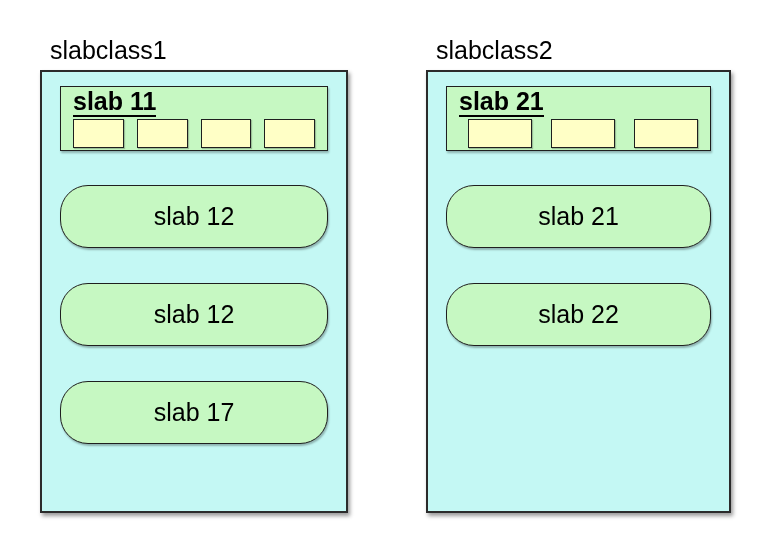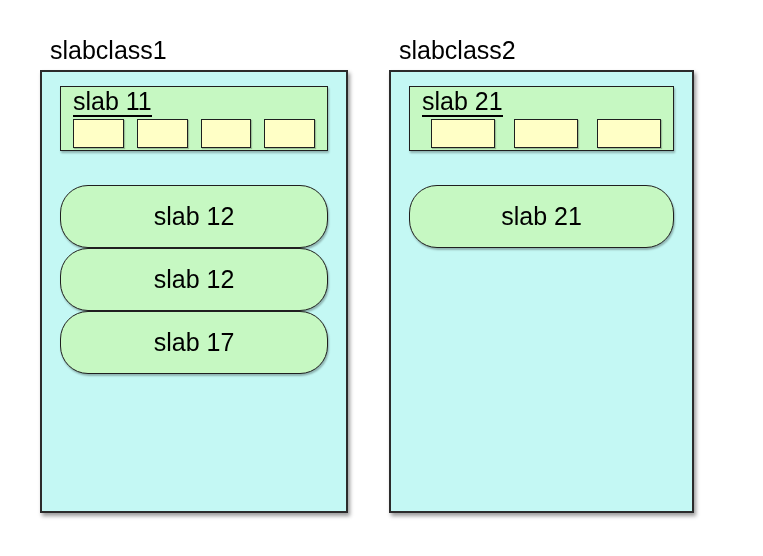--- a/index.html
+++ b/index.html
@@ -22,21 +22,21 @@
     height: 556px;
     background: var(--background);
     overflow: hidden;
   }
   .slabclass {
     position: absolute;
     top: 36px;
     width: 308px;
   }
   .slabclass.sc1 { left: 40px; }
-  .slabclass.sc2 { left: 389px; width: 305px; }
+  .slabclass.sc2 { left: 426px; width: 305px; }
   .sc-title {
     margin-left: 10px;
     font-size: 25px;
     line-height: 28px;
     margin-bottom: 6px;
     white-space: nowrap;
   }
   .sc-box {
     height: 443px;
     background: var(--container-fill);
@@ -46,20 +46,21 @@
   }
   .slab {
     background: var(--slab-fill);
     border: 1.5px solid var(--border);
     box-shadow: 1px 2px 2px rgba(0,0,0,0.28);
   }
   .header-slab {
     height: 65px;
     margin-bottom: 34px;
     padding: 1px 12px 0 12px;
+    font-weight: bold;
   }
   .header-label {
     display: inline-block;
     font-size: 25px;
     line-height: 26px;
     border-bottom: 2px solid var(--text);
     padding-bottom: 1px;
     white-space: nowrap;
   }
   .chunk-row {
@@ -71,20 +72,21 @@
   .chunk {
     width: 52px;
     height: 29px;
     background: var(--chunk-fill);
     border: 1.5px solid var(--border);
     box-shadow: 1px 1px 1px rgba(0,0,0,0.22);
   }
   .sc2 .chunk { width: 69px; }
   .slab-row {
     height: 63px;
+    margin-bottom: 35px;
     display: flex;
     align-items: center;
     justify-content: center;
     font-size: 25px;
     white-space: nowrap;
     border-radius: 28px;
   }
 </style>
 </head>
 <body>
@@ -122,16 +124,19 @@
         <span class="header-label">slab 21</span>
         <div class="chunk-row">
           <div class="chunk"></div>
           <div class="chunk"></div>
           <div class="chunk"></div>
         </div>
       </div>
       <div class="slab slab-row">
         <span>slab 21</span>
       </div>
+      <div class="slab slab-row">
+        <span>slab 22</span>
+      </div>
     </div>
   </div>
 
 </div>
 
 </body></html>

